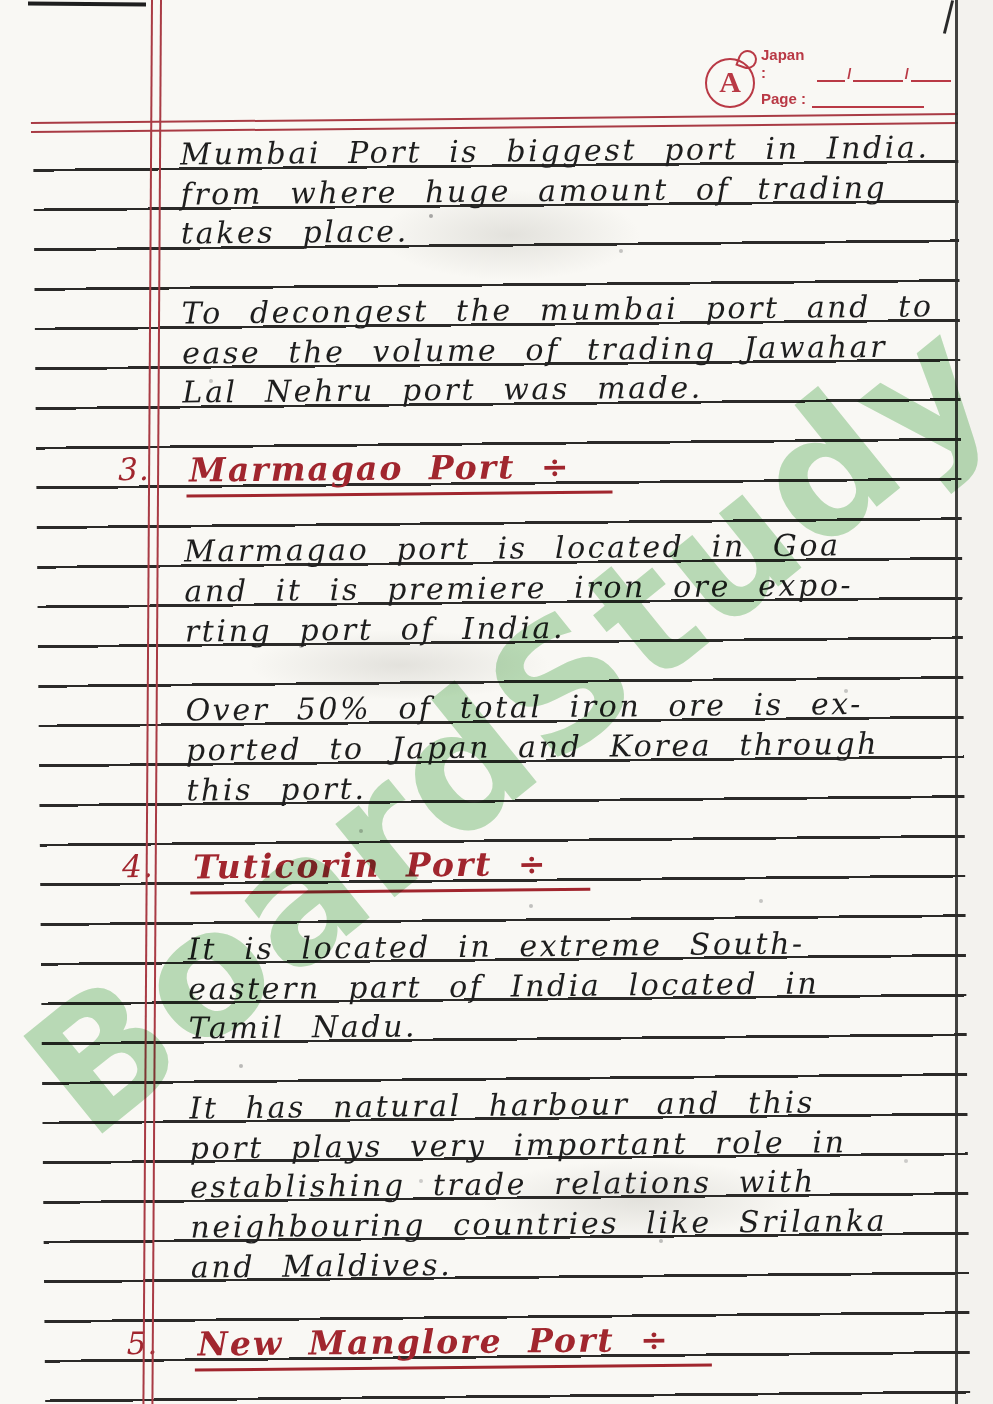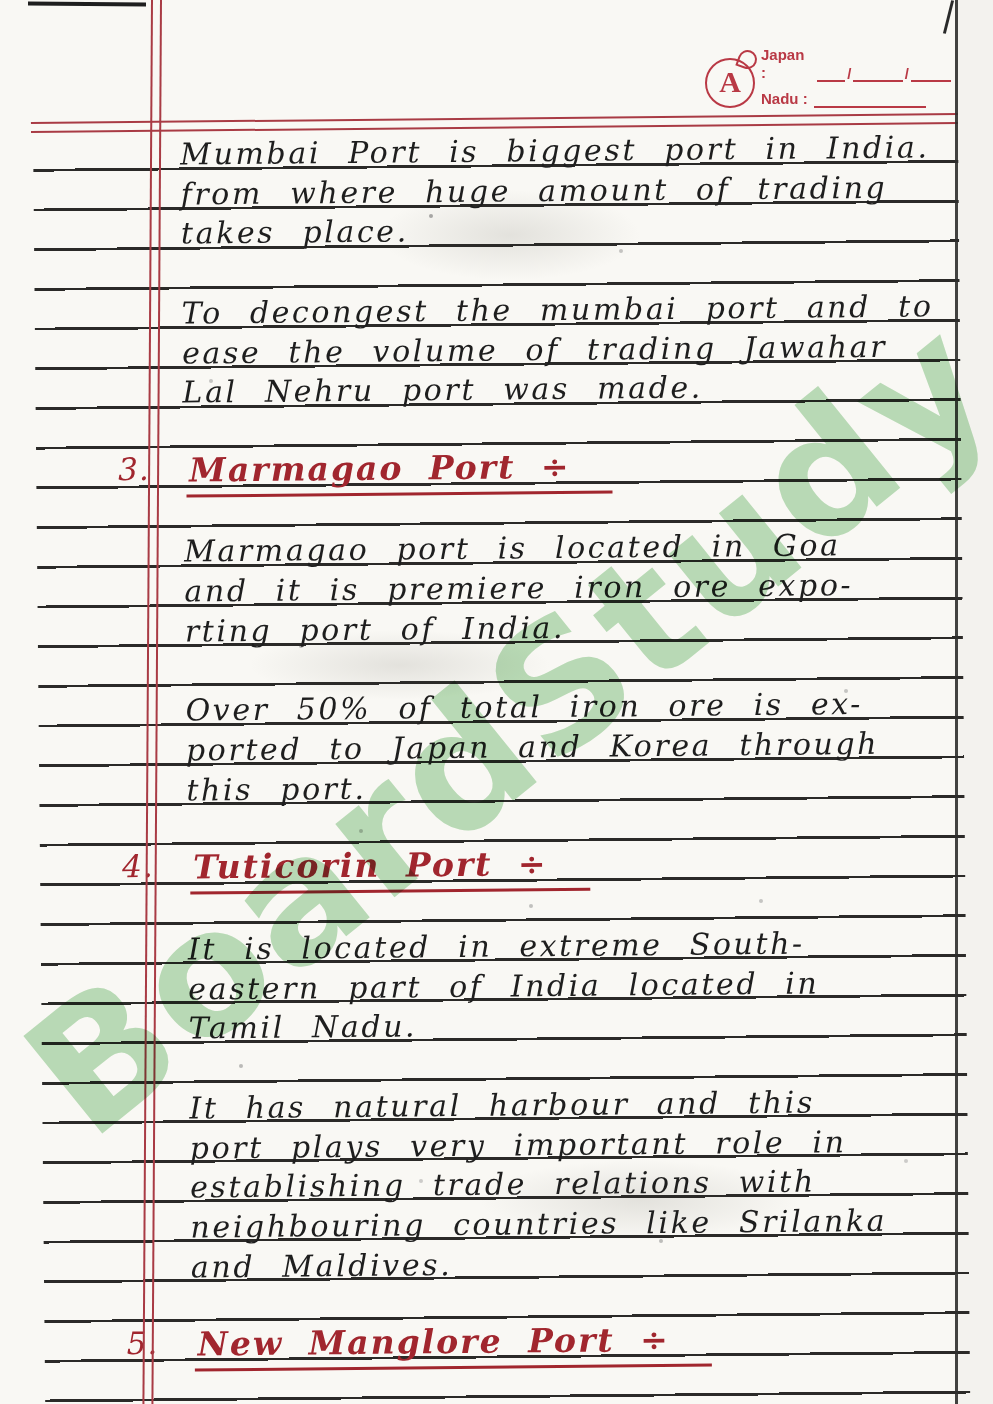--- a/index.html
+++ b/index.html
@@ -187,21 +187,21 @@
     <div class="stamp-fields">
       <div class="stamp-row">
         <span class="slabel">Japan :</span>
         <span class="sline w32"></span>
         <span class="slash">/</span>
         <span class="sline w52"></span>
         <span class="slash">/</span>
         <span class="sline w40"></span>
       </div>
       <div class="stamp-row">
-        <span class="slabel">Nadu :</span>
+        <span class="slabel">Page :</span>
         <span class="sline w110"></span>
       </div>
     </div>
   </div>
 
   <div class="top-left-mark"></div>
   <div class="top-right-mark"></div>
   <div class="edge-line"></div>
 
   <div class="watermark">BoardStudy</div>

